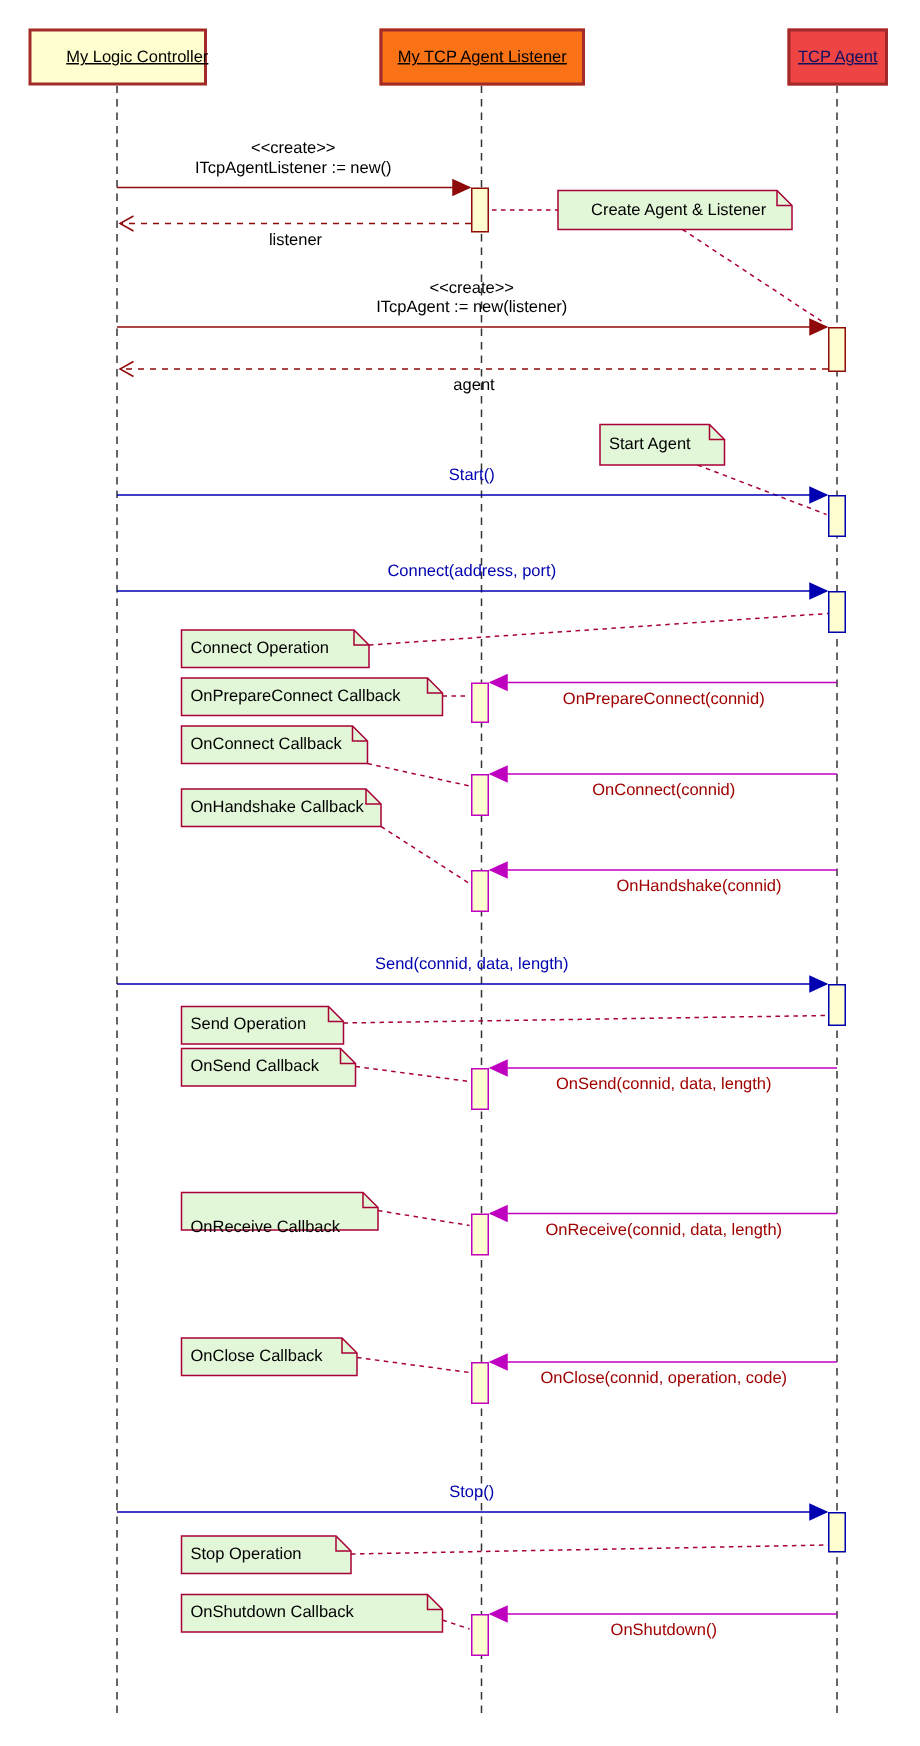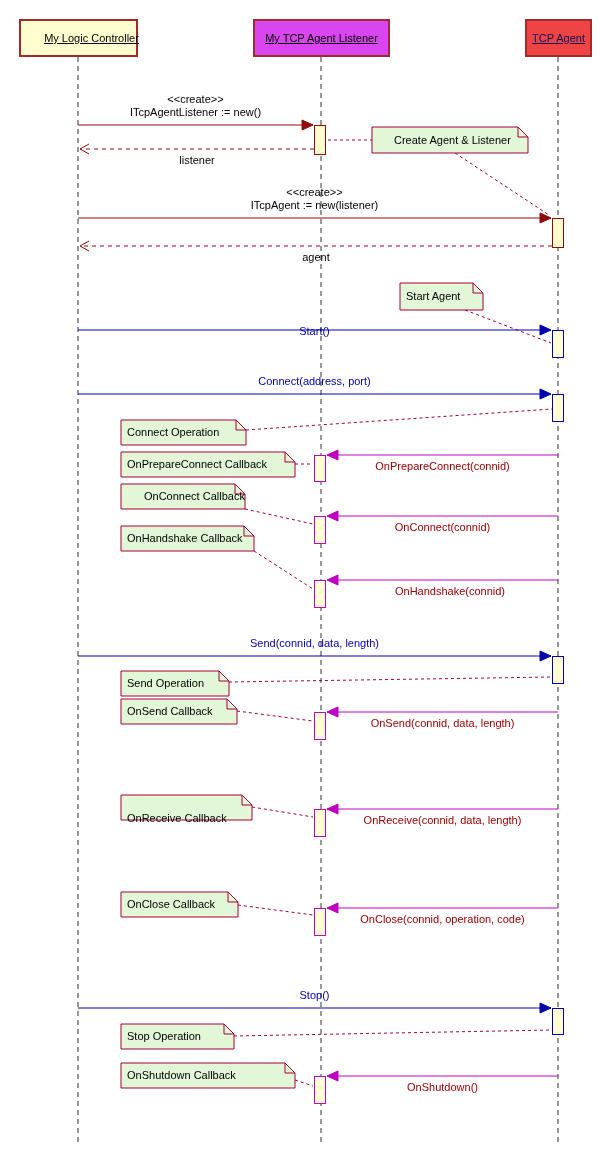--- a/index.html
+++ b/index.html
@@ -87,21 +87,21 @@
       <polygon points="327,908 338,903 338,913" fill="#C000C0" stroke="#C000C0"></polygon>
       <line x1="78" y1="1008" x2="551" y2="1008" stroke="#0000B0" stroke-width="1"></line>
       <polygon points="551,1008 540,1003 540,1013" fill="#0000B0" stroke="#0000B0"></polygon>
       <line x1="558" y1="1076" x2="327" y2="1076" stroke="#C000C0" stroke-width="1"></line>
       <polygon points="327,1076 338,1071 338,1081" fill="#C000C0" stroke="#C000C0"></polygon>
     </svg>
 <div class="note-label" style="position: absolute; left: 378px; top: 133.5px; margin-left: 16px;">Create Agent &amp; Listener</div>
     <div class="note-label" style="position: absolute; left: 406px; top: 290px;">Start Agent</div>
     <div class="note-label" style="position: absolute; left: 127px; top: 426px;">Connect Operation</div>
     <div class="note-label" style="position: absolute; left: 127px; top: 458px;">OnPrepareConnect Callback</div>
-    <div class="note-label" style="position: absolute; left: 127px; top: 490px; margin-left: 17px;">OnConnect Callback</div>
+    <div class="note-label" style="position: absolute; left: 127px; top: 490px;">OnConnect Callback</div>
     <div class="note-label" style="position: absolute; left: 127px; top: 532px;">OnHandshake Callback</div>
     <div class="note-label" style="position: absolute; left: 127px; top: 677px;">Send Operation</div>
     <div class="note-label" style="position: absolute; left: 127px; top: 705px;">OnSend Callback</div>
     <div class="note-label" style="position: absolute; left: 127px; top: 801px; margin-top: 11px;">OnReceive Callback</div>
     <div class="note-label" style="position: absolute; left: 127px; top: 898px;">OnClose Callback</div>
     <div class="note-label" style="position: absolute; left: 127px; top: 1030px;">Stop Operation</div>
     <div class="note-label" style="position: absolute; left: 127px; top: 1069px;">OnShutdown Callback</div>
     <div class="msg-label" style="position: absolute; left: 195.5px; top: 93px; color: rgb(0, 0, 0);">
       <div>&lt;&lt;create&gt;&gt;</div>
       <div>ITcpAgentListener := new()</div>
@@ -109,33 +109,33 @@
     <div class="msg-label" style="position: absolute; left: 197px; top: 154px; color: rgb(0, 0, 0);">
       <div>listener</div>
     </div>
     <div class="msg-label" style="position: absolute; left: 314.5px; top: 186px; color: rgb(0, 0, 0);">
       <div>&lt;&lt;create&gt;&gt;</div>
       <div>ITcpAgent := new(listener)</div>
     </div>
     <div class="msg-label" style="position: absolute; left: 316px; top: 251px; color: rgb(0, 0, 0);">
       <div>agent</div>
     </div>
-    <div class="msg-label" style="position: absolute; left: 314.5px; top: 311px; color: rgb(0, 0, 176); margin-top: 14px;">
+    <div class="msg-label" style="position: absolute; left: 314.5px; top: 311px; color: rgb(0, 0, 176);">
       <div>Start()</div>
     </div>
     <div class="msg-label" style="position: absolute; left: 314.5px; top: 375px; color: rgb(0, 0, 176);">
       <div>Connect(address, port)</div>
     </div>
     <div class="msg-label" style="position: absolute; left: 442.5px; top: 460px; color: rgb(160, 0, 0);">
       <div>OnPrepareConnect(connid)</div>
     </div>
     <div class="msg-label" style="position: absolute; left: 442.5px; top: 521px; color: rgb(160, 0, 0);">
       <div>OnConnect(connid)</div>
     </div>
-    <div class="msg-label" style="position: absolute; left: 450px; top: 585px; color: rgb(160, 0, 0);">
+    <div class="msg-label" style="position: absolute; left: 466px; top: 585px; color: rgb(160, 0, 0);">
       <div>OnHandshake(connid)</div>
     </div>
     <div class="msg-label" style="position: absolute; left: 314.5px; top: 637px; color: rgb(0, 0, 176);">
       <div>Send(connid, data, length)</div>
     </div>
     <div class="msg-label" style="position: absolute; left: 442.5px; top: 717px; color: rgb(160, 0, 0);">
       <div>OnSend(connid, data, length)</div>
     </div>
     <div class="msg-label" style="position: absolute; left: 442.5px; top: 814px; color: rgb(160, 0, 0);">
       <div>OnReceive(connid, data, length)</div>
@@ -158,19 +158,19 @@
     <div class="activation" style="left: 314px; top: 580px; width: 12px; height: 28px; background: rgb(254, 254, 206); border-color: rgb(192, 0, 192);"></div>
     <div class="activation" style="left: 552px; top: 656px; width: 12px; height: 28px; background: rgb(254, 254, 206); border-color: rgb(0, 0, 176);"></div>
     <div class="activation" style="left: 314px; top: 712px; width: 12px; height: 28px; background: rgb(254, 254, 206); border-color: rgb(192, 0, 192);"></div>
     <div class="activation" style="left: 314px; top: 809px; width: 12px; height: 28px; background: rgb(254, 254, 206); border-color: rgb(192, 0, 192);"></div>
     <div class="activation" style="left: 314px; top: 908px; width: 12px; height: 28px; background: rgb(254, 254, 206); border-color: rgb(192, 0, 192);"></div>
     <div class="activation" style="left: 552px; top: 1008px; width: 12px; height: 27px; background: rgb(254, 254, 206); border-color: rgb(0, 0, 176);"></div>
     <div class="activation" style="left: 314px; top: 1076px; width: 12px; height: 28px; background: rgb(254, 254, 206); border-color: rgb(192, 0, 192);"></div>
     <div class="participant" style="left: 19px; top: 19px; width: 119px; height: 38px; background: rgb(254, 254, 206); border-color: rgb(162, 42, 42); color: rgb(0, 0, 0); padding-left: 26px;">
       <span>My Logic Controller</span>
     </div>
-    <div class="participant" style="left: 253px; top: 19px; width: 137px; height: 38px; background: #d946ef; border-color: rgb(162, 42, 42); color: rgb(0, 0, 0);">
+    <div class="participant" style="left: 253px; top: 19px; width: 137px; height: 38px; background: #f97316; border-color: rgb(162, 42, 42); color: rgb(0, 0, 0);">
       <span>My TCP Agent Listener</span>
     </div>
     <div class="participant" style="left: 525px; top: 19px; width: 67px; height: 38px; background: #ef4444; border-color: rgb(162, 42, 42); color: rgb(16, 16, 96);">
       <span>TCP Agent</span>
     </div>
   </div>
 
 </body></html>

